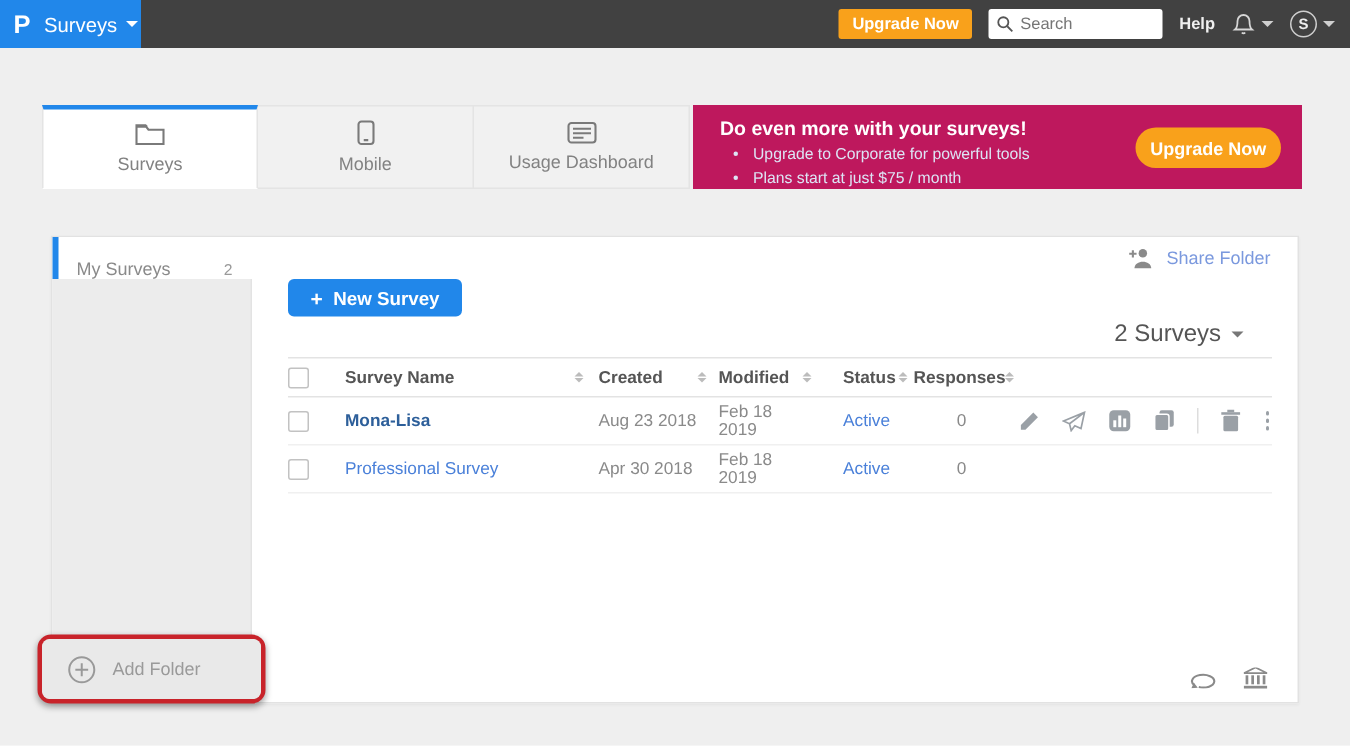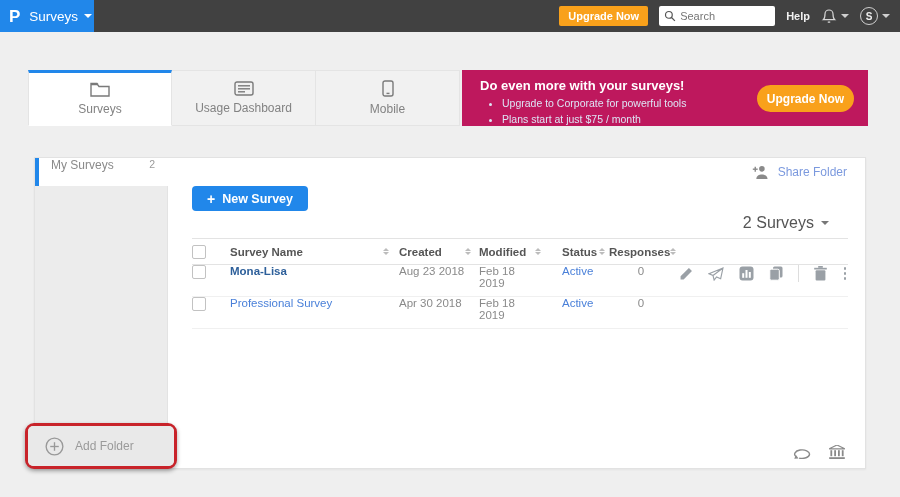--- a/index.html
+++ b/index.html
@@ -30,39 +30,39 @@
   
   .banner { position:absolute; left:462px; top:70px; width:406px; height:56px; background:#be185d; padding:8px 16px 0 18px; }
   .banner-title { color:#fff; font-size:13px; font-weight:bold; }
   .banner-bullets { margin:2px 0 0 22px; color:#dde4f5; font-size:10.5px; line-height:1.55; }
   .banner-btn { position:absolute; right:14px; top:15px; width:97px; height:27px; border-radius:14px; background:#f9a11b; border:none; color:#fff; font-weight:bold; font-size:12px; cursor:pointer; font-family:inherit; }
 
   
   .panel { position:absolute; left:34px; top:157px; width:832px; height:312px; background:#fff; border:1px solid #e2e2e2; box-shadow:0 1px 2px rgba(0,0,0,0.05); }
 
   
-  .folder-item-active { position:absolute; left:0; top:0; width:133px; height:28px; background:#fff; border-left:4px solid #2187ea; display:flex; align-items:flex-start; justify-content:space-between; padding:0 13px 0 12px; font-size:12px; color:#8a8a8a; cursor:pointer; }
+  .folder-item-active { position:absolute; left:0; top:0; width:133px; height:28px; background:#fff; border-left:4px solid #2187ea; display:flex; align-items:flex-end; justify-content:space-between; padding:0 13px 0 12px; font-size:12px; color:#8a8a8a; cursor:pointer; }
   .folder-count { font-size:10.5px; color:#9a9a9a; }
   .folder-list-bg { position:absolute; left:0; top:28px; bottom:0; width:133px; background:#ececec; border-right:1px solid #e3e3e3; }
 
   
   .annotation-box { position:absolute; left:-10px; top:265px; width:152px; height:46px; border:3px solid #c8232a; border-radius:9px; box-shadow:0 2px 4px rgba(0,0,0,0.35); z-index:6; background:#e9e9e9; }
   .add-folder { width:100%; height:100%; border-radius:5px; background:#e9e9e9; display:flex; align-items:center; gap:11px; padding-left:17px; font-size:12px; color:#9a9a9a; cursor:pointer; }
 
   
   .share-folder { position:absolute; top:7px; right:18px; display:flex; align-items:center; gap:9px; font-size:12px; color:#7b99de; cursor:pointer; }
   .new-survey-btn { position:absolute; left:157px; top:28px; width:116px; height:25px; background:#2187ea; border:none; border-radius:4px; color:#fff; font-size:12.5px; font-weight:bold; display:flex; align-items:center; justify-content:center; gap:7px; cursor:pointer; font-family:inherit; }
   .new-survey-btn .plus { font-size:14px; font-weight:bold; }
   .surveys-count { position:absolute; top:56px; right:36px; display:flex; align-items:center; gap:7px; font-size:16px; color:#555; cursor:pointer; }
   .surveys-count .caret { color:#777; }
 
   
   .table { position:absolute; left:157px; top:80px; width:656px; }
   .thead { display:flex; align-items:center; height:27px; border-top:1px solid #e3e3e3; border-bottom:1px solid #e3e3e3; font-size:11.5px; font-weight:bold; color:#555; }
-  .trow { display:flex; align-items:flex-start; height:32px; border-bottom:1px solid #f0f0f0; font-size:11.5px; color:#8a8a8a; }
+  .trow { display:flex; align-items:center; height:32px; border-bottom:1px solid #f0f0f0; font-size:11.5px; color:#8a8a8a; }
   .col-check { width:38px; display:flex; align-items:center; }
   .col-name { flex:1; display:flex; align-items:center; justify-content:space-between; padding-right:10px; }
   .col-created { width:80px; display:flex; align-items:center; justify-content:space-between; padding-right:8px; }
   .col-modified { width:83px; display:flex; align-items:center; justify-content:space-between; padding-right:21px; }
   .col-status { width:47px; display:flex; align-items:center; justify-content:space-between; padding-right:4px; }
   .col-responses { width:64px; display:flex; align-items:center; justify-content:space-between; }
   .col-responses .cell-val { width:100%; text-align:center; }
   .col-actions { width:175px; display:flex; align-items:center; justify-content:flex-end; gap:15px; }
   .checkbox { width:14px; height:14px; border:1.5px solid #c2c2c2; border-radius:2px; background:#fff; cursor:pointer; }
   .sort-icon { display:inline-flex; flex-direction:column; gap:1px; cursor:pointer; }
@@ -118,34 +118,34 @@
   </div>
 
   <div class="tabs">
     <div class="tab active">
       <svg width="20" height="15" viewBox="0 0 20 15">
           <path d="M1 2.5 h6.5 l1.5 2 H19 v9.5 H1 z M1 2.5 v-1 h6 l1 1" fill="none" stroke="#7a7a7a" stroke-width="1.4"></path>
         </svg>
       <span>Surveys</span>
     </div>
     <div class="tab">
+      <svg width="12" height="17" viewBox="0 0 12 17">
+          <rect x="1" y="1" width="10" height="15" rx="2" fill="none" stroke="#7a7a7a" stroke-width="1.4"></rect>
+          <line x1="4.5" y1="13.4" x2="7.5" y2="13.4" stroke="#7a7a7a" stroke-width="1.4"></line>
+        </svg>
+      <span>Mobile</span>
+    </div>
+    <div class="tab">
       <svg width="20" height="15" viewBox="0 0 20 15">
           <rect x="1" y="1" width="18" height="13" rx="2" fill="none" stroke="#7a7a7a" stroke-width="1.4"></rect>
           <line x1="4" y1="4.8" x2="16" y2="4.8" stroke="#7a7a7a" stroke-width="1.4"></line>
           <line x1="4" y1="7.8" x2="16" y2="7.8" stroke="#7a7a7a" stroke-width="1.4"></line>
           <line x1="4" y1="10.8" x2="11" y2="10.8" stroke="#7a7a7a" stroke-width="1.4"></line>
         </svg>
       <span>Usage Dashboard</span>
-    </div>
-    <div class="tab">
-      <svg width="12" height="17" viewBox="0 0 12 17">
-          <rect x="1" y="1" width="10" height="15" rx="2" fill="none" stroke="#7a7a7a" stroke-width="1.4"></rect>
-          <line x1="4.5" y1="13.4" x2="7.5" y2="13.4" stroke="#7a7a7a" stroke-width="1.4"></line>
-        </svg>
-      <span>Mobile</span>
     </div>
   </div>
 
   <div class="banner">
     <div class="banner-title">Do even more with your surveys!</div>
     <ul class="banner-bullets">
       <li>Upgrade to Corporate for powerful tools</li>
       <li>Plans start at just $75 / month</li>
     </ul>
     <button class="banner-btn">Upgrade Now</button>

